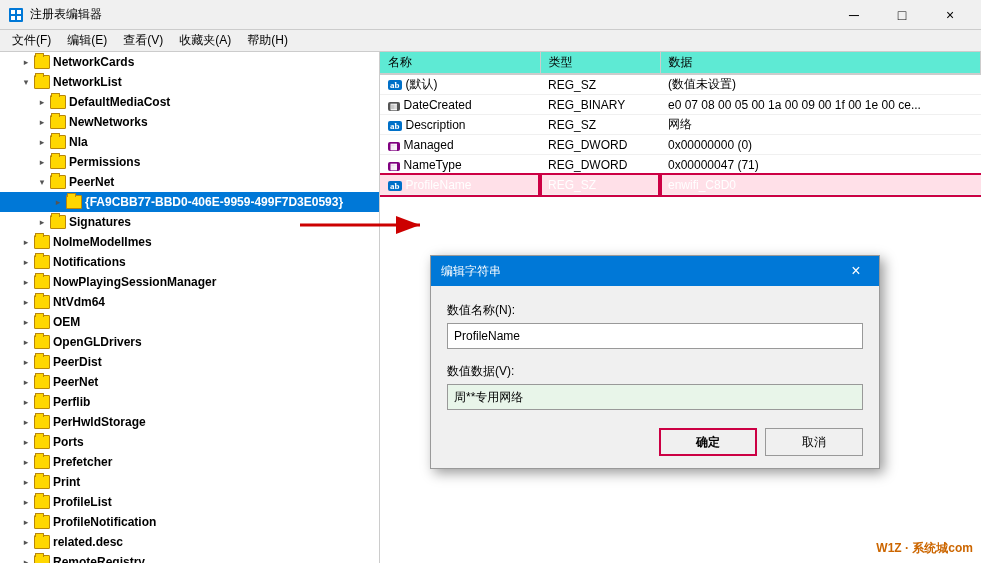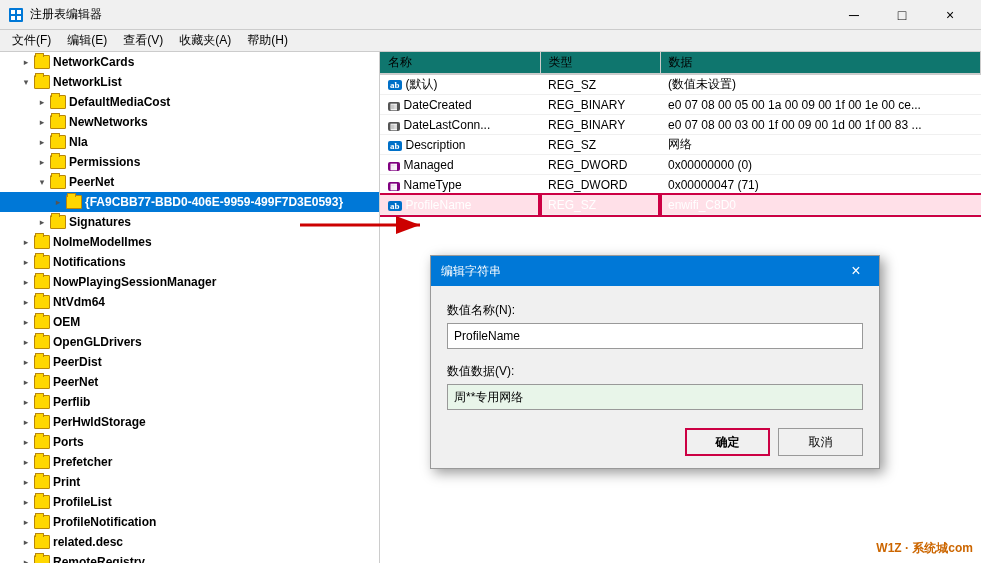--- a/index.html
+++ b/index.html
@@ -143,21 +143,21 @@
       flex: 1;
       background: #fff;
       overflow: hidden;
       position: relative;
     }
     .reg-table {
       width: 100%;
       border-collapse: collapse;
     }
     .reg-table thead tr {
-      background: #0f766e;
+      background: #5eead4;
       height: 22px;
     }
     .reg-table th {
       text-align: left;
       padding: 2px 8px;
       border-right: 1px solid #ccc;
       border-bottom: 2px solid #ccc;
       font-weight: normal;
       font-size: 12px;
       cursor: pointer;
@@ -281,21 +281,21 @@
       background: #e8f5e9;
       border: 1px solid #999;
     }
     .dialog-buttons {
       display: flex;
       justify-content: flex-end;
       gap: 8px;
       margin-top: 4px;
     }
     .dialog-btn {
-      width: 85px;
+      width: 98px;
       height: 28px;
       border: 1px solid #999;
       background: #f0f0f0;
       cursor: pointer;
       font-size: 12px;
       display: flex;
       align-items: center;
       justify-content: center;
     }
     .dialog-btn.primary {
@@ -501,25 +501,20 @@
       <tbody id="reg-tbody">
       <tr>
             <td><span class="reg-icon-ab">ab</span>(默认)</td>
             <td>REG_SZ</td>
             <td>(数值未设置)</td>
           </tr>
           <tr>
             <td><span class="reg-icon-bin">▥</span>DateCreated</td>
             <td>REG_BINARY</td>
             <td>e0 07 08 00 05 00 1a 00 09 00 1f 00 1e 00 ce...</td>
-          </tr>
-          <tr>
-            <td><span class="reg-icon-bin">▥</span>DateLastConn...</td>
-            <td>REG_BINARY</td>
-            <td>e0 07 08 00 03 00 1f 00 09 00 1d 00 1f 00 83 ...</td>
           </tr>
           <tr>
             <td><span class="reg-icon-ab">ab</span>Description</td>
             <td>REG_SZ</td>
             <td>网络</td>
           </tr>
           <tr>
             <td><span class="reg-icon-dw">▦</span>Managed</td>
             <td>REG_DWORD</td>
             <td>0x00000000 (0)</td>

